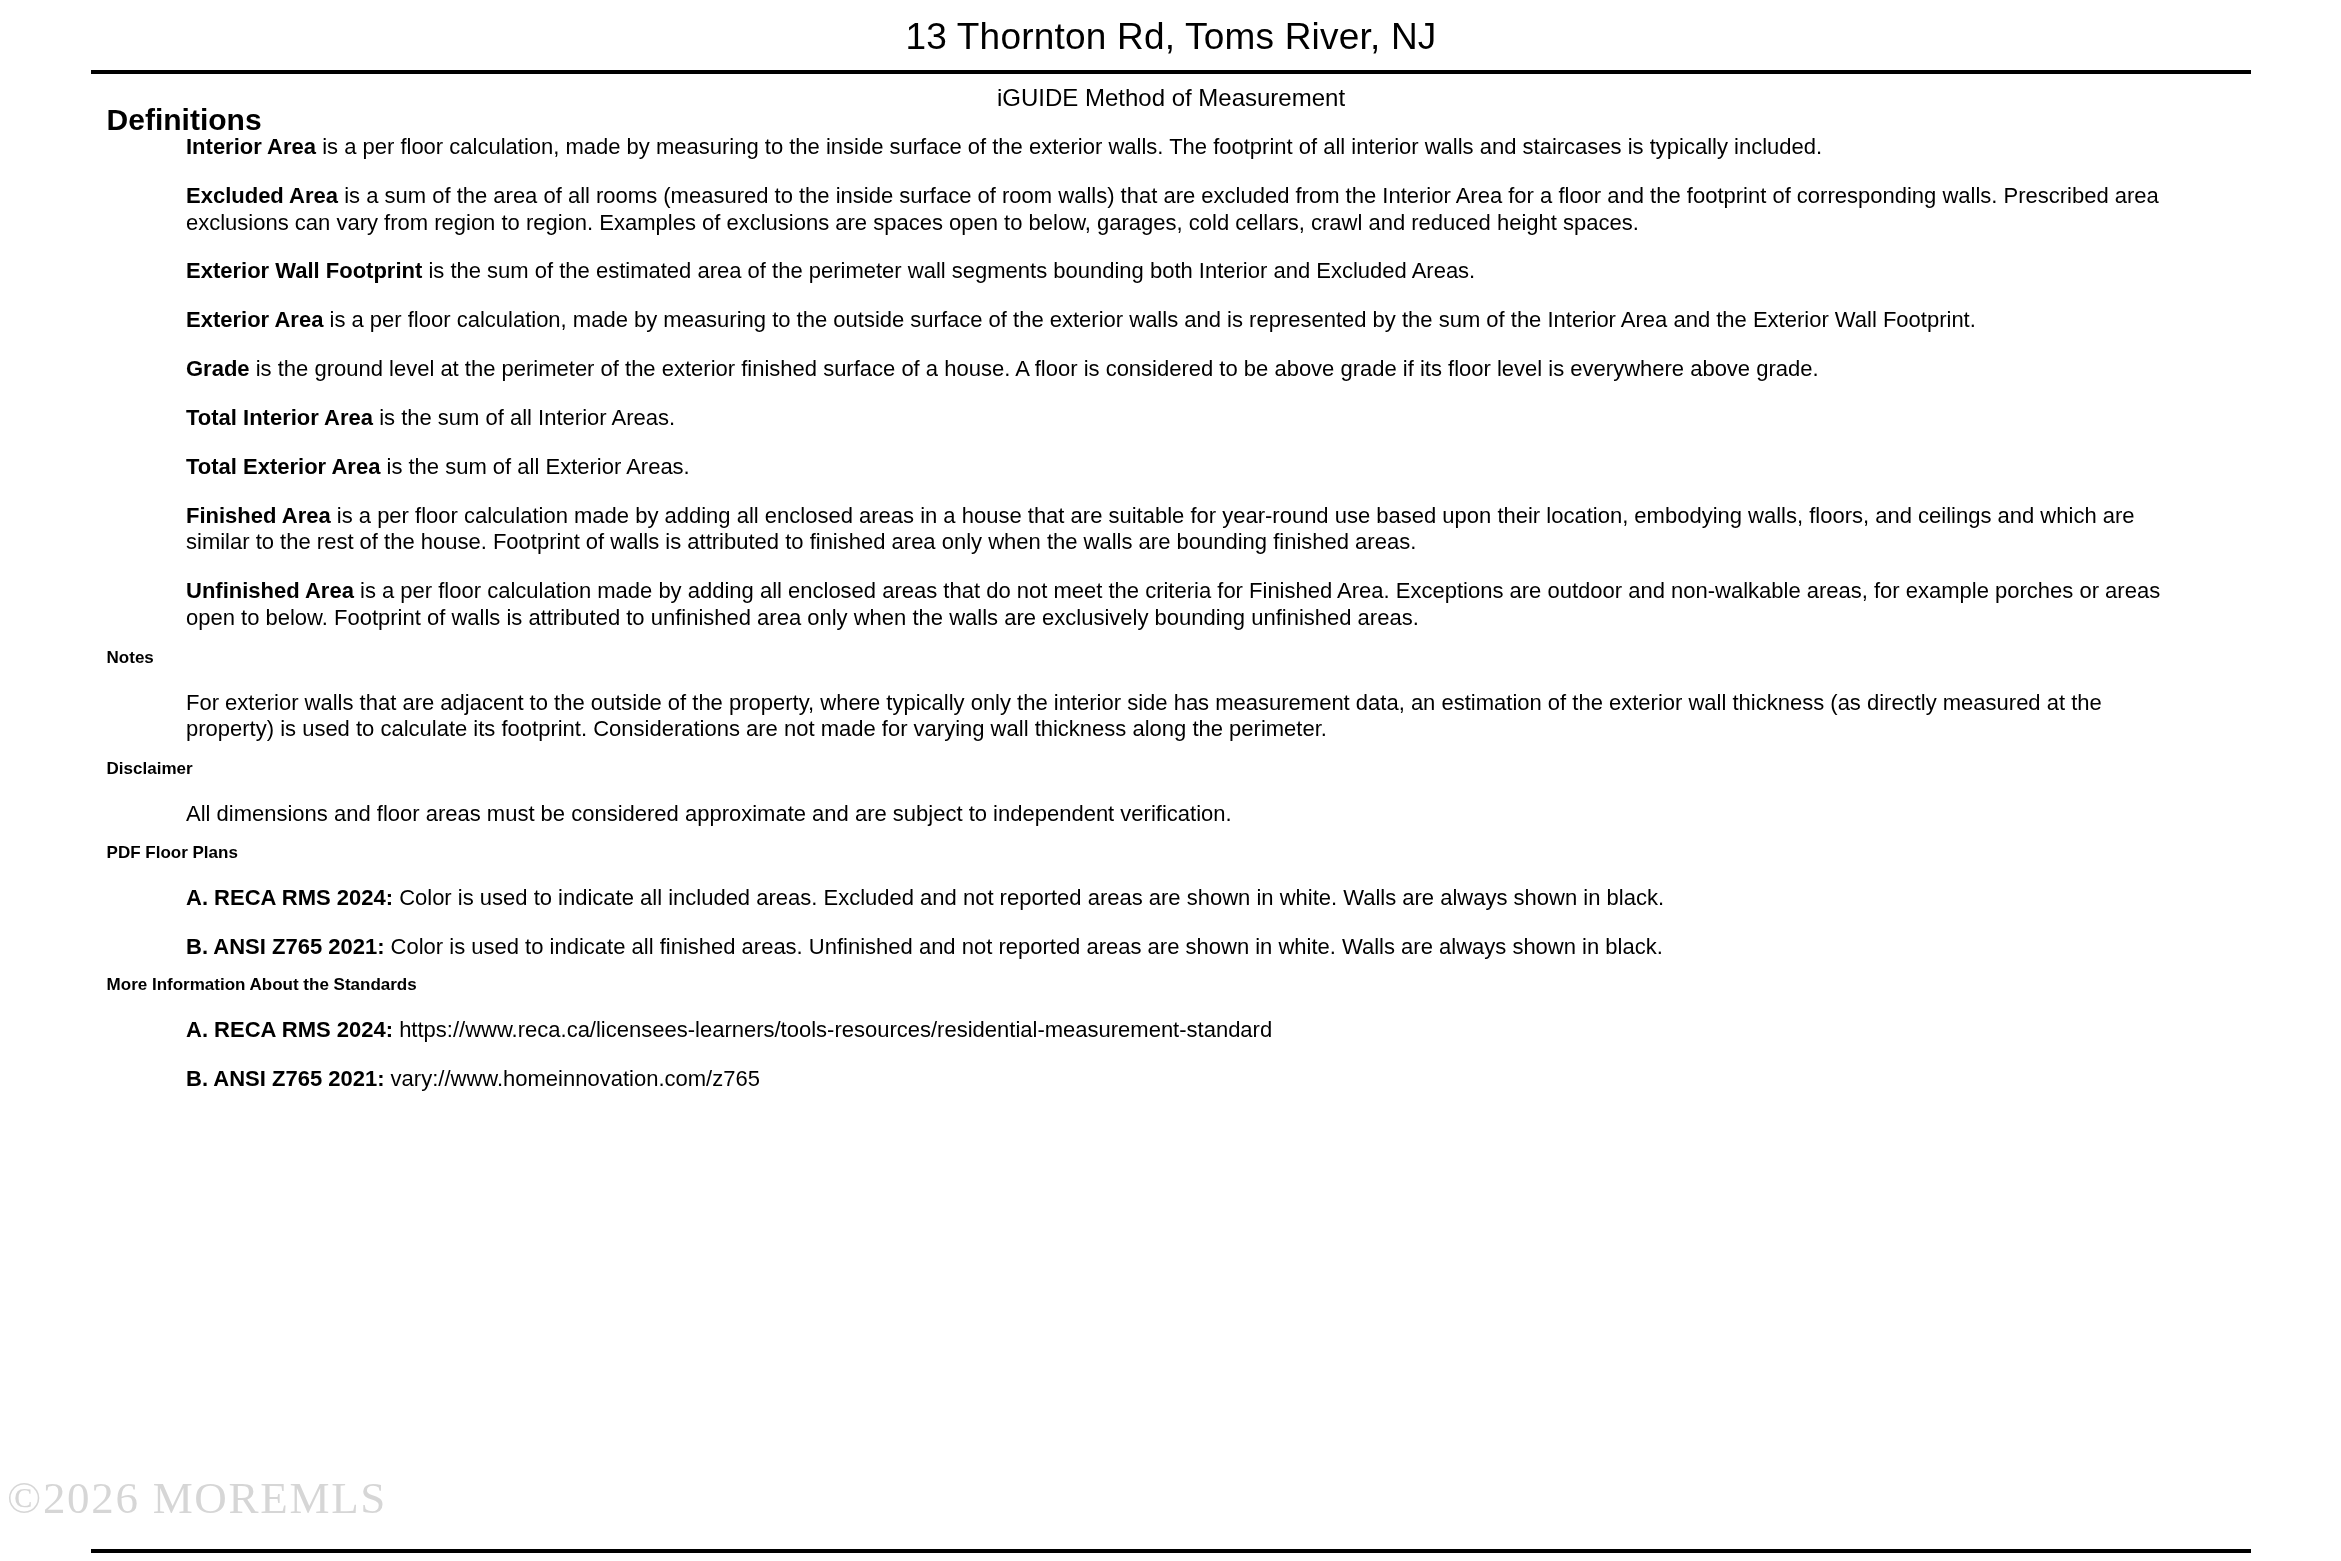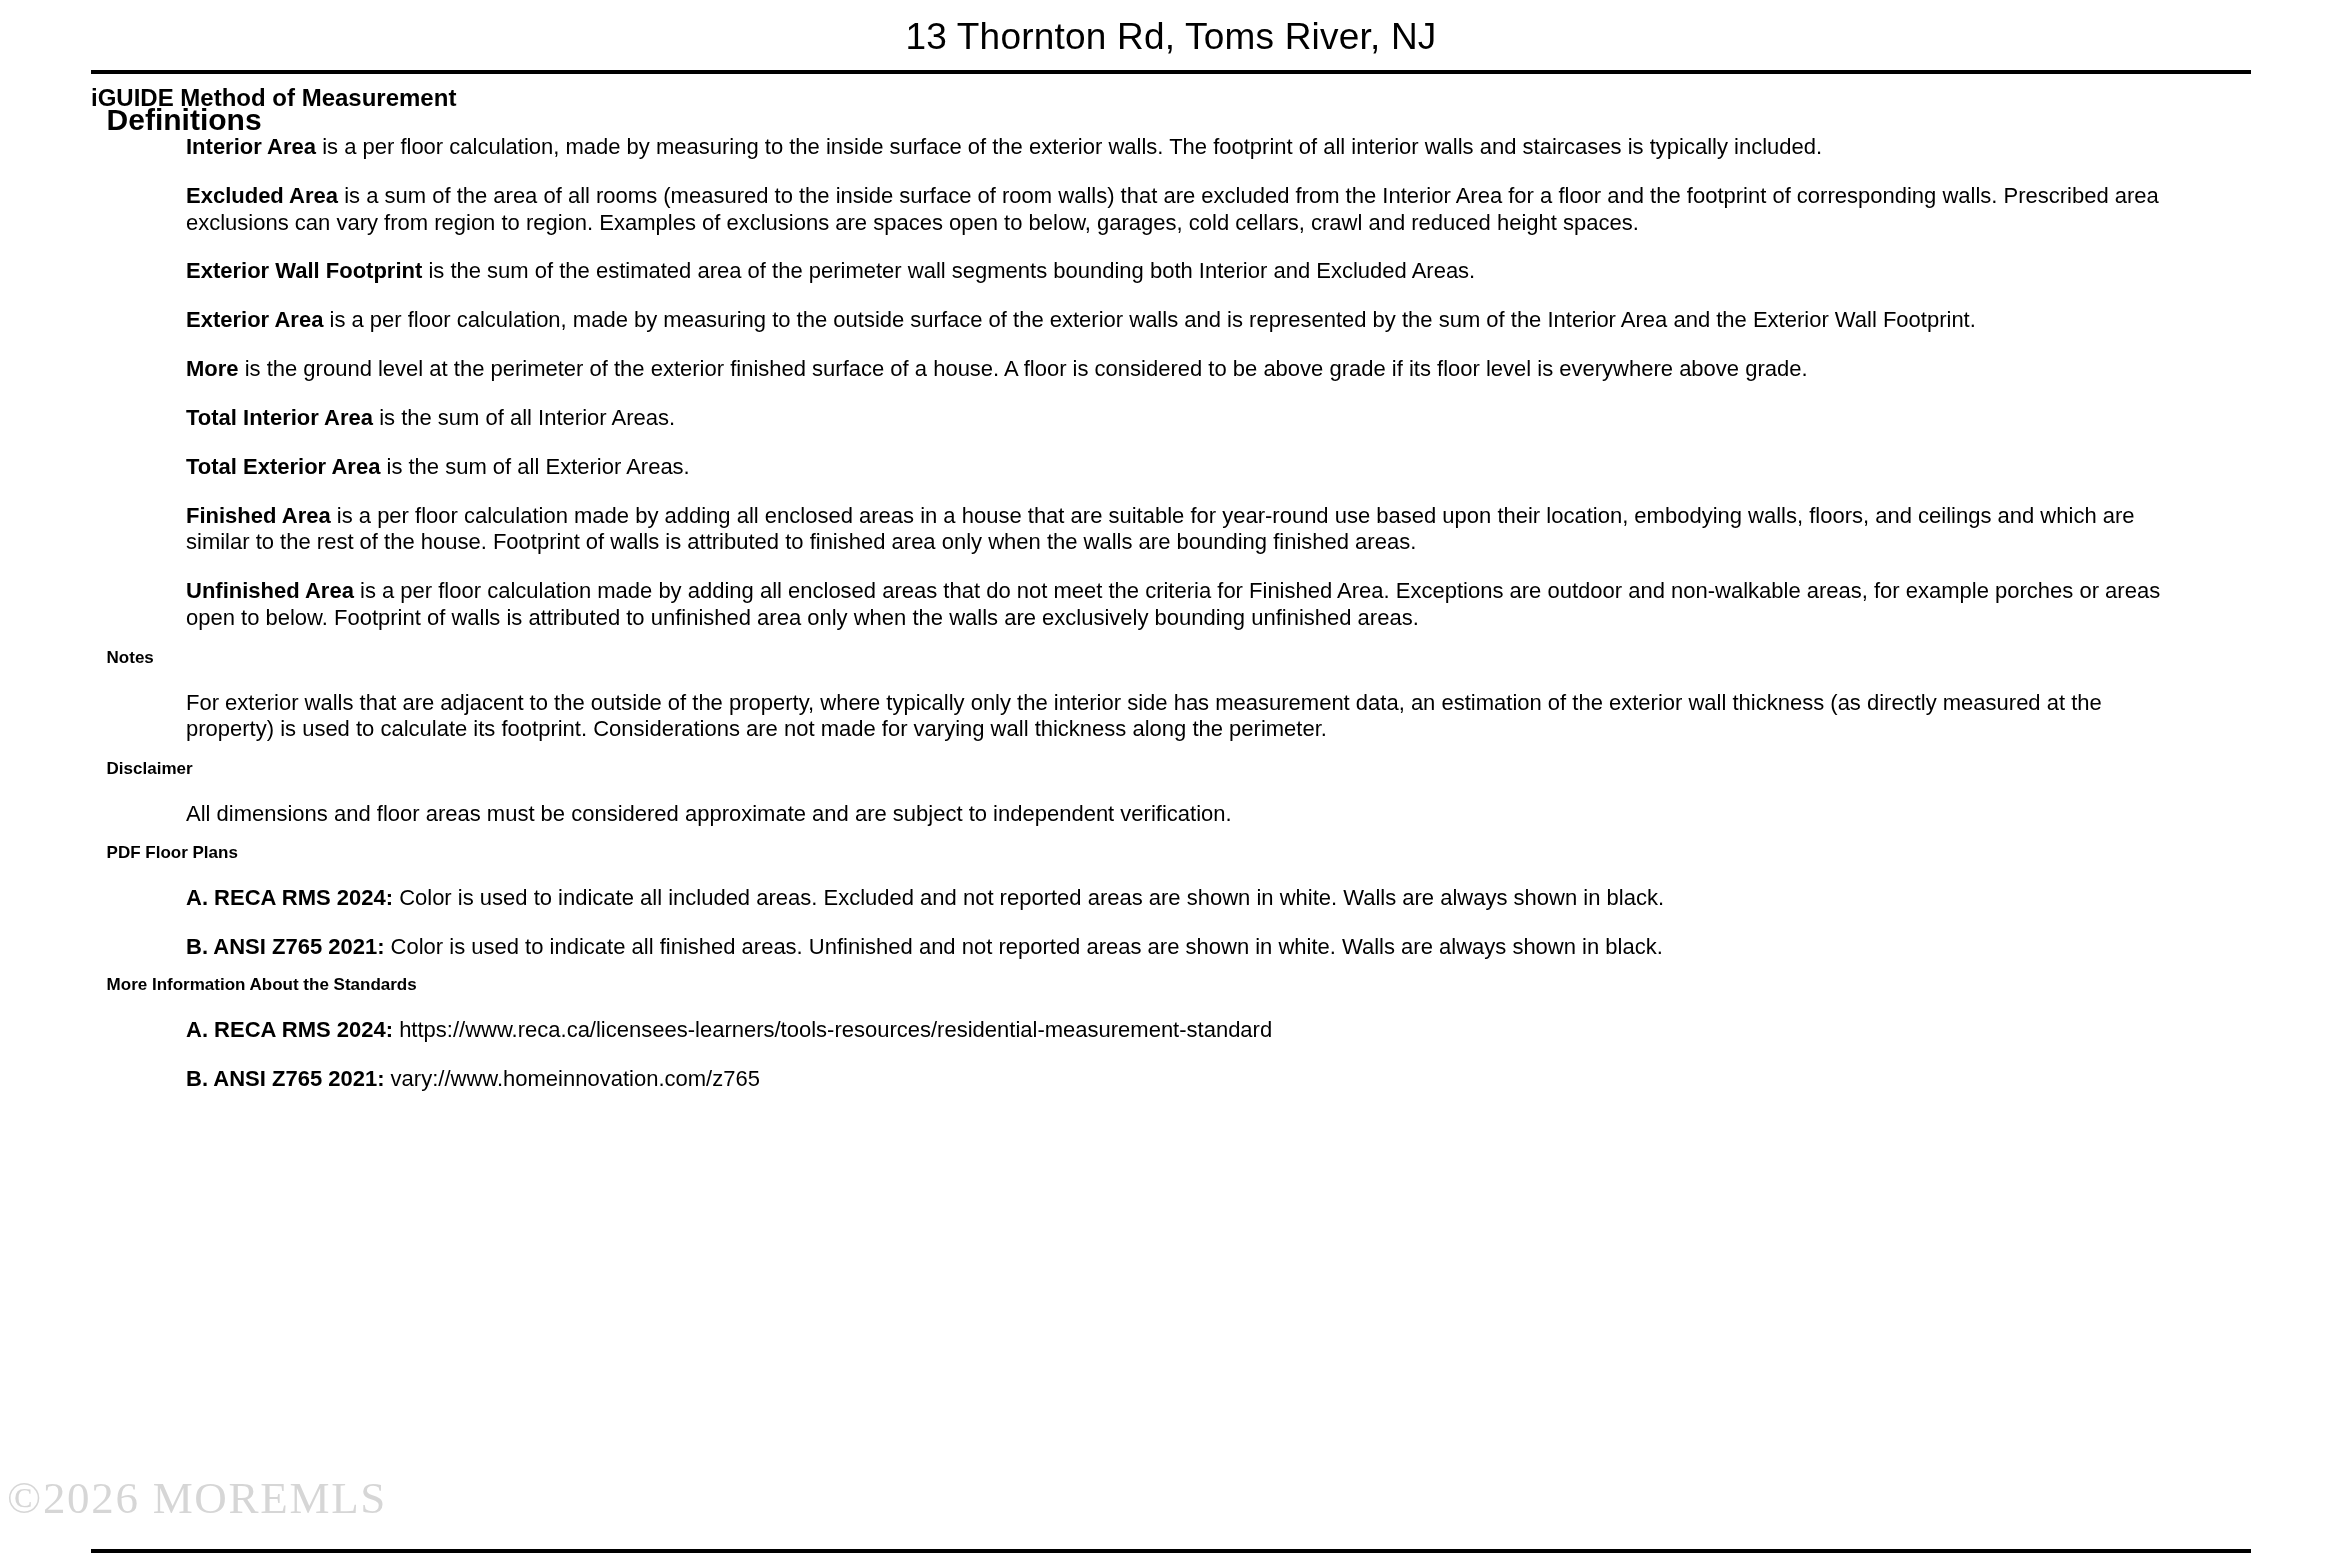--- a/index.html
+++ b/index.html
@@ -35,23 +35,23 @@
     margin: 0 0 0 0;
   }
   .rule-bottom {
     border-top: 4.3px solid #000;
     position: absolute;
     left: 91px;
     right: 91px;
     bottom: 24px;
   }
   .subtitle {
-    text-align: left;
+    text-align: center;
     font-size: 24px;
-    font-weight: bold;
+    font-weight: normal;
     margin: 10.4px 0 3.5px 0;
   }
   .section-head {
     font-size: 17px;
     font-weight: bold;
     margin: 0 0 3.5px 0;
     padding-left: 15.6px;
   }
   .body-block {
     padding-left: 95px;
@@ -118,21 +118,21 @@
 
     <p class="body-block">
       <b>Exterior Wall Footprint</b><span> is the sum of the estimated area of the perimeter wall segments bounding both Interior and Excluded Areas.</span>
     </p>
 
     <p class="body-block">
       <b>Exterior Area</b><span> is a per floor calculation, made by measuring to the outside surface of the exterior walls and is represented by the sum of the Interior Area and the Exterior Wall Footprint.</span>
     </p>
 
     <p class="body-block">
-      <b>More</b><span> is the ground level at the perimeter of the exterior finished surface of a house. A floor is considered to be above grade if its floor level is everywhere above grade.</span>
+      <b>Grade</b><span> is the ground level at the perimeter of the exterior finished surface of a house. A floor is considered to be above grade if its floor level is everywhere above grade.</span>
     </p>
 
     <p class="body-block tight">
       <b>Total Interior Area</b><span> is the sum of all Interior Areas.</span>
     </p>
 
 
     <p class="body-block tight">
       <b>Total Exterior Area</b><span> is the sum of all Exterior Areas.</span>
     </p>

